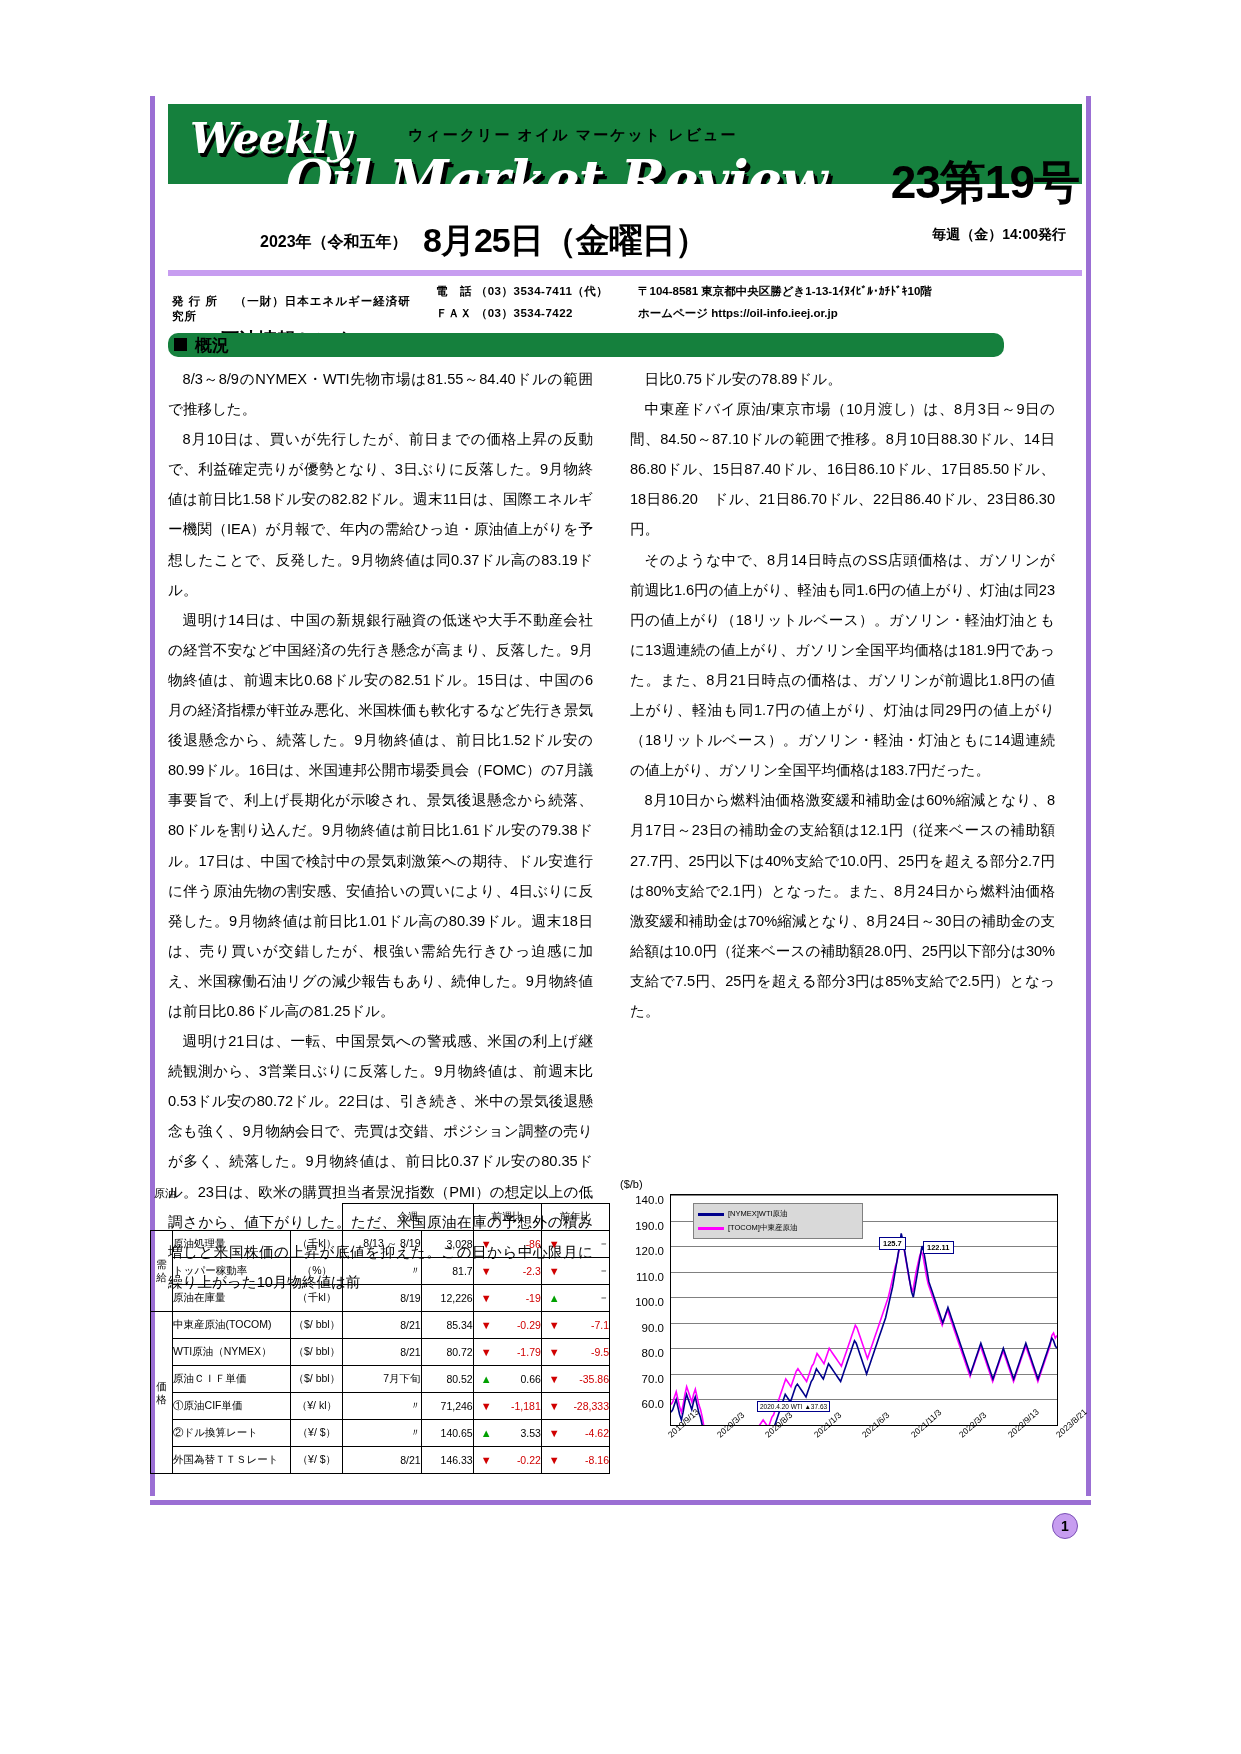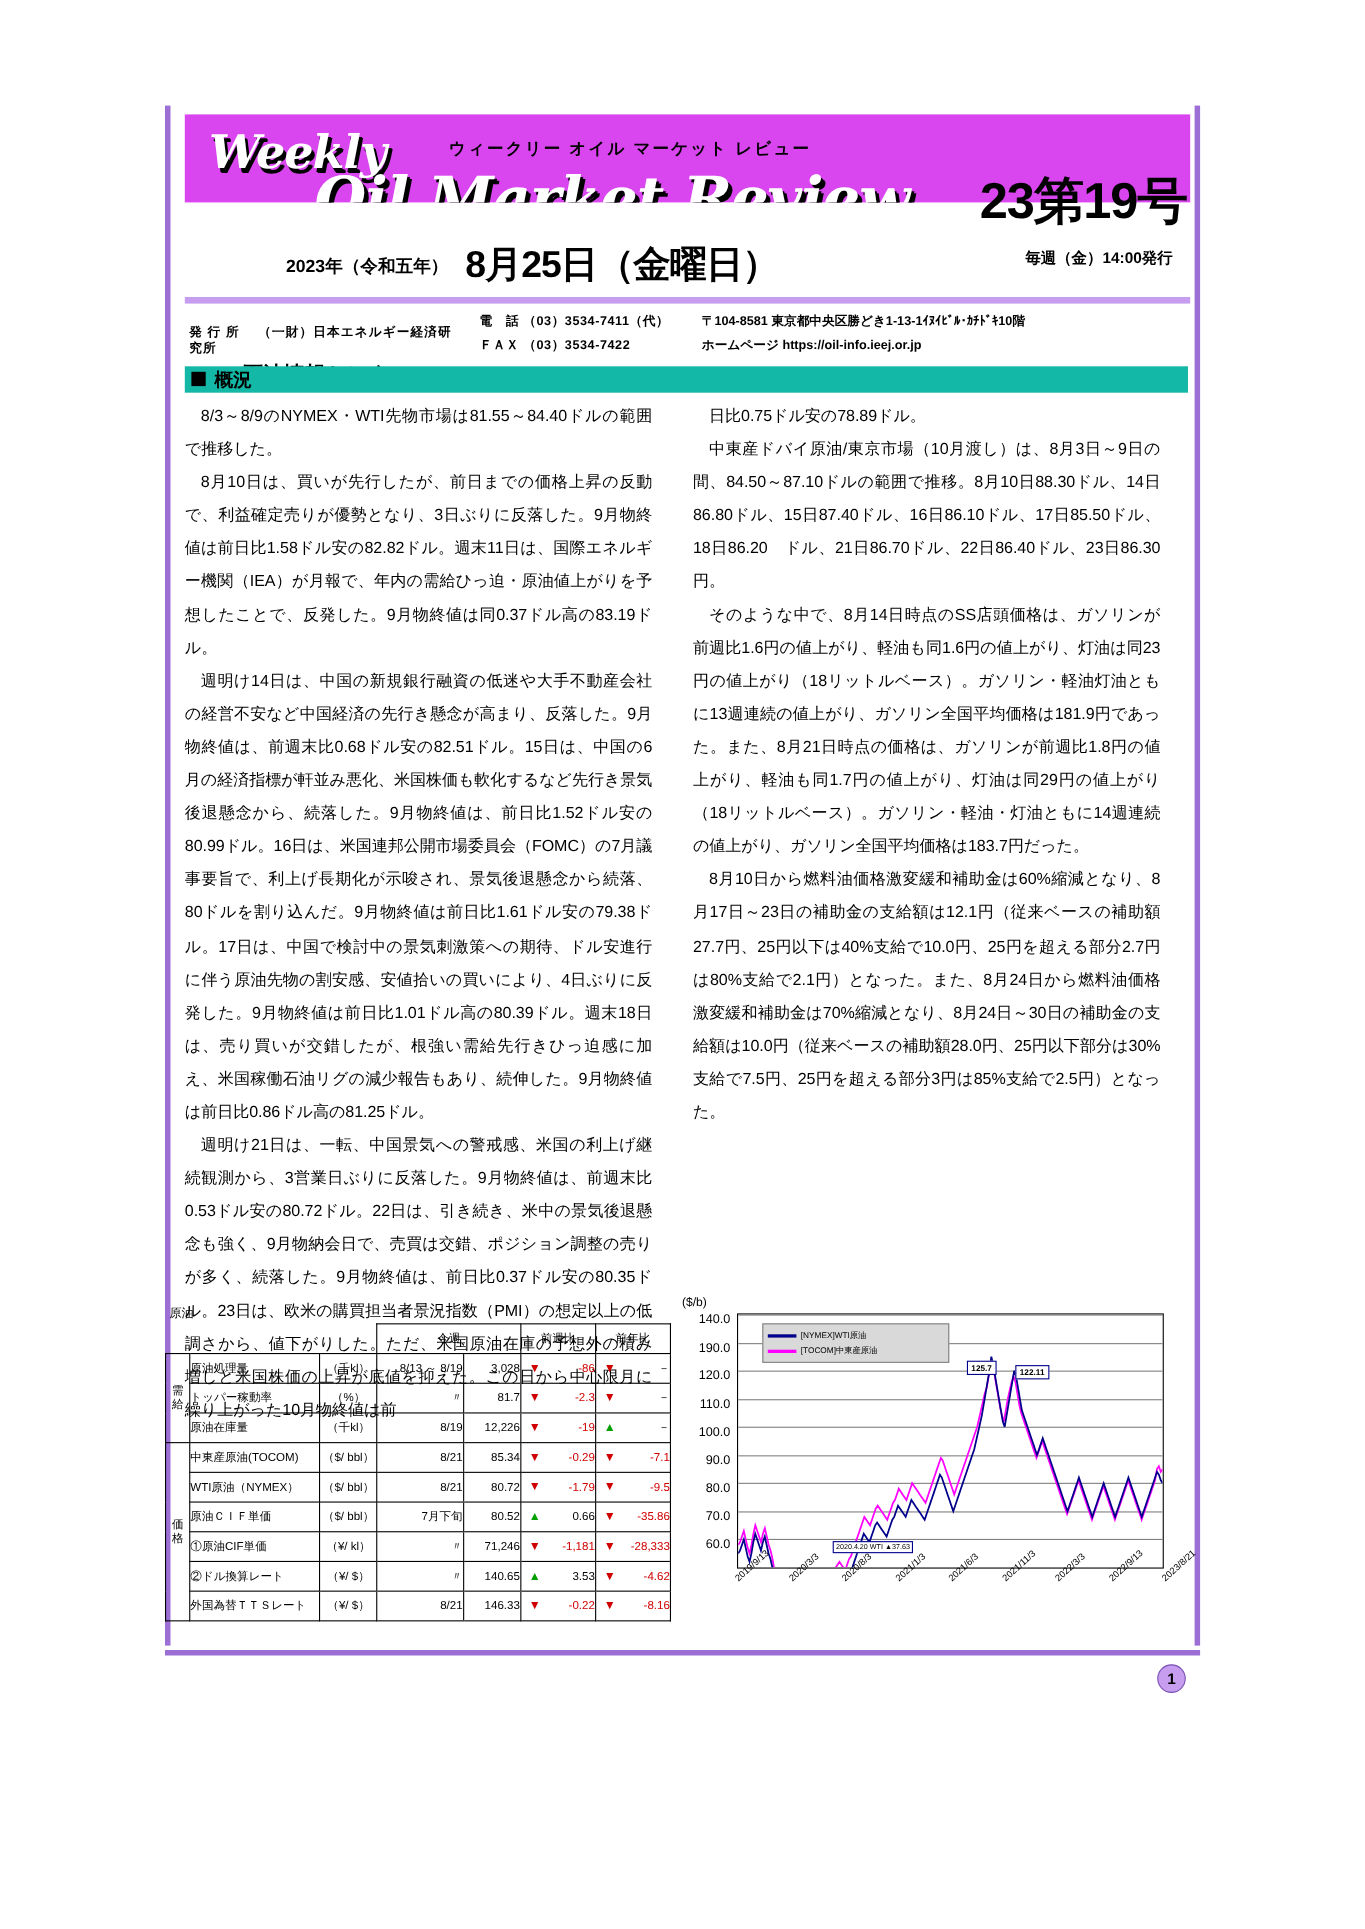--- a/index.html
+++ b/index.html
@@ -19,21 +19,21 @@
   .side-rule {
     position:absolute; top:96px; width:5px; height:1400px;
     background:#9b6fd4;
   }
   .side-rule.left { left:150px; }
   .side-rule.right { left:1086px; }
 
   
   .masthead {
     position:absolute; left:168px; top:104px; width:914px; height:80px;
-    background:#d946ef;
+    background:#15803d;
     overflow:hidden;
   }
   .weekly-script {
     position:absolute; left:22px; top:10px;
     font-family:"DejaVu Serif", serif;
     font-style:italic; font-weight:bold;
     font-size:42px;
     color:#ffffff;
     text-shadow:2px 3px 0 #000, 3px 4px 0 #000;
     letter-spacing:-1px;
@@ -90,22 +90,23 @@
   .pub-center {
     margin-top:3px; font-size:19px; letter-spacing:0px; padding-left:48px;
   }
   .pub-col2 { position:absolute; left:268px; top:2px; width:200px; letter-spacing:0.5px;}
   .pub-col2 div { margin-bottom:7px; }
   .pub-col3 { position:absolute; left:470px; top:2px; width:440px; letter-spacing:0px;}
   .pub-col3 div { margin-bottom:7px; }
 
   
   .sec-head {
-    position:absolute; left:168px; top:333px; width:912px; height:24px;
-    background:#14b8a6;
+    position:absolute; left:168px; top:333px; width:836px; height:24px;
+    background:#15803d;
+    border-radius:10px;
   }
   .sec-head-inner {
     position:absolute; left:6px; top:1px;
     font-size:17px; font-weight:bold; color:#000;
   }
   .sec-sq { display:inline-block; width:13px; height:13px; background:#000; margin-right:8px; }
 
   
   .col {
     position:absolute; top:364px; width:425px;

